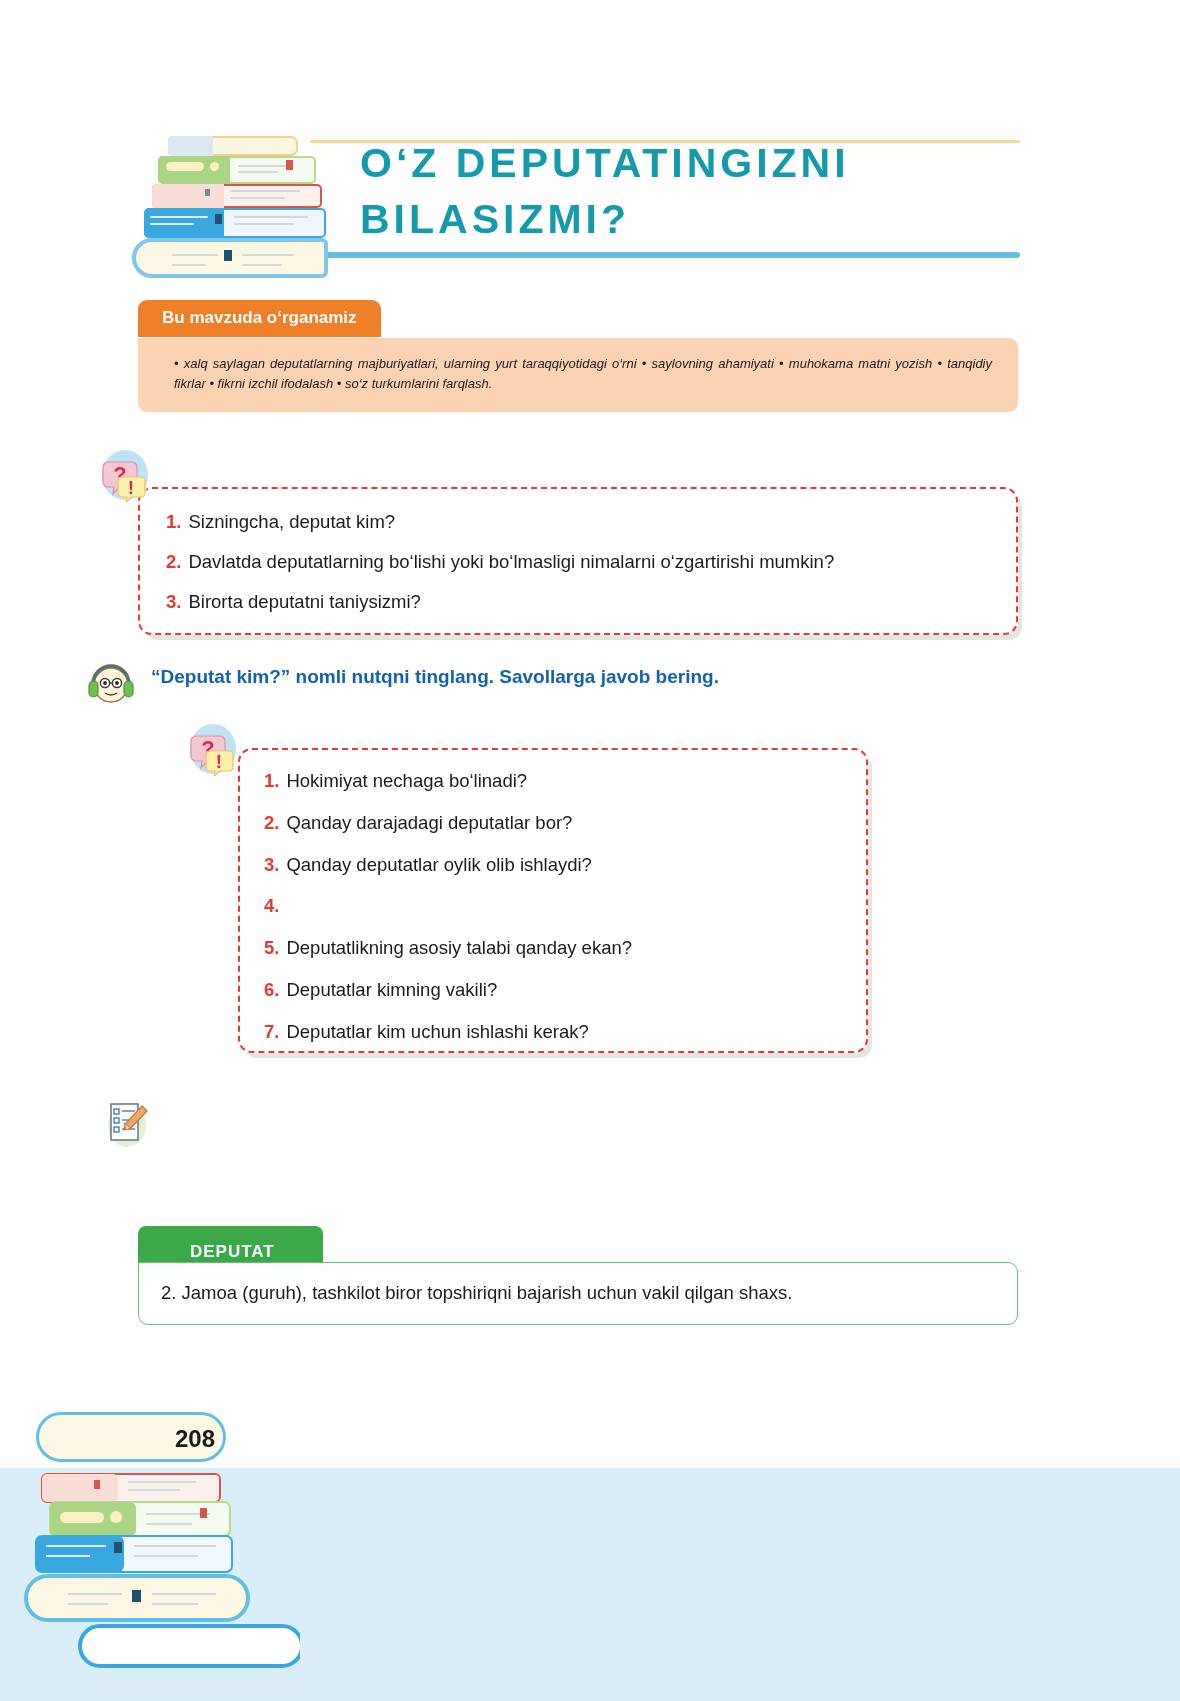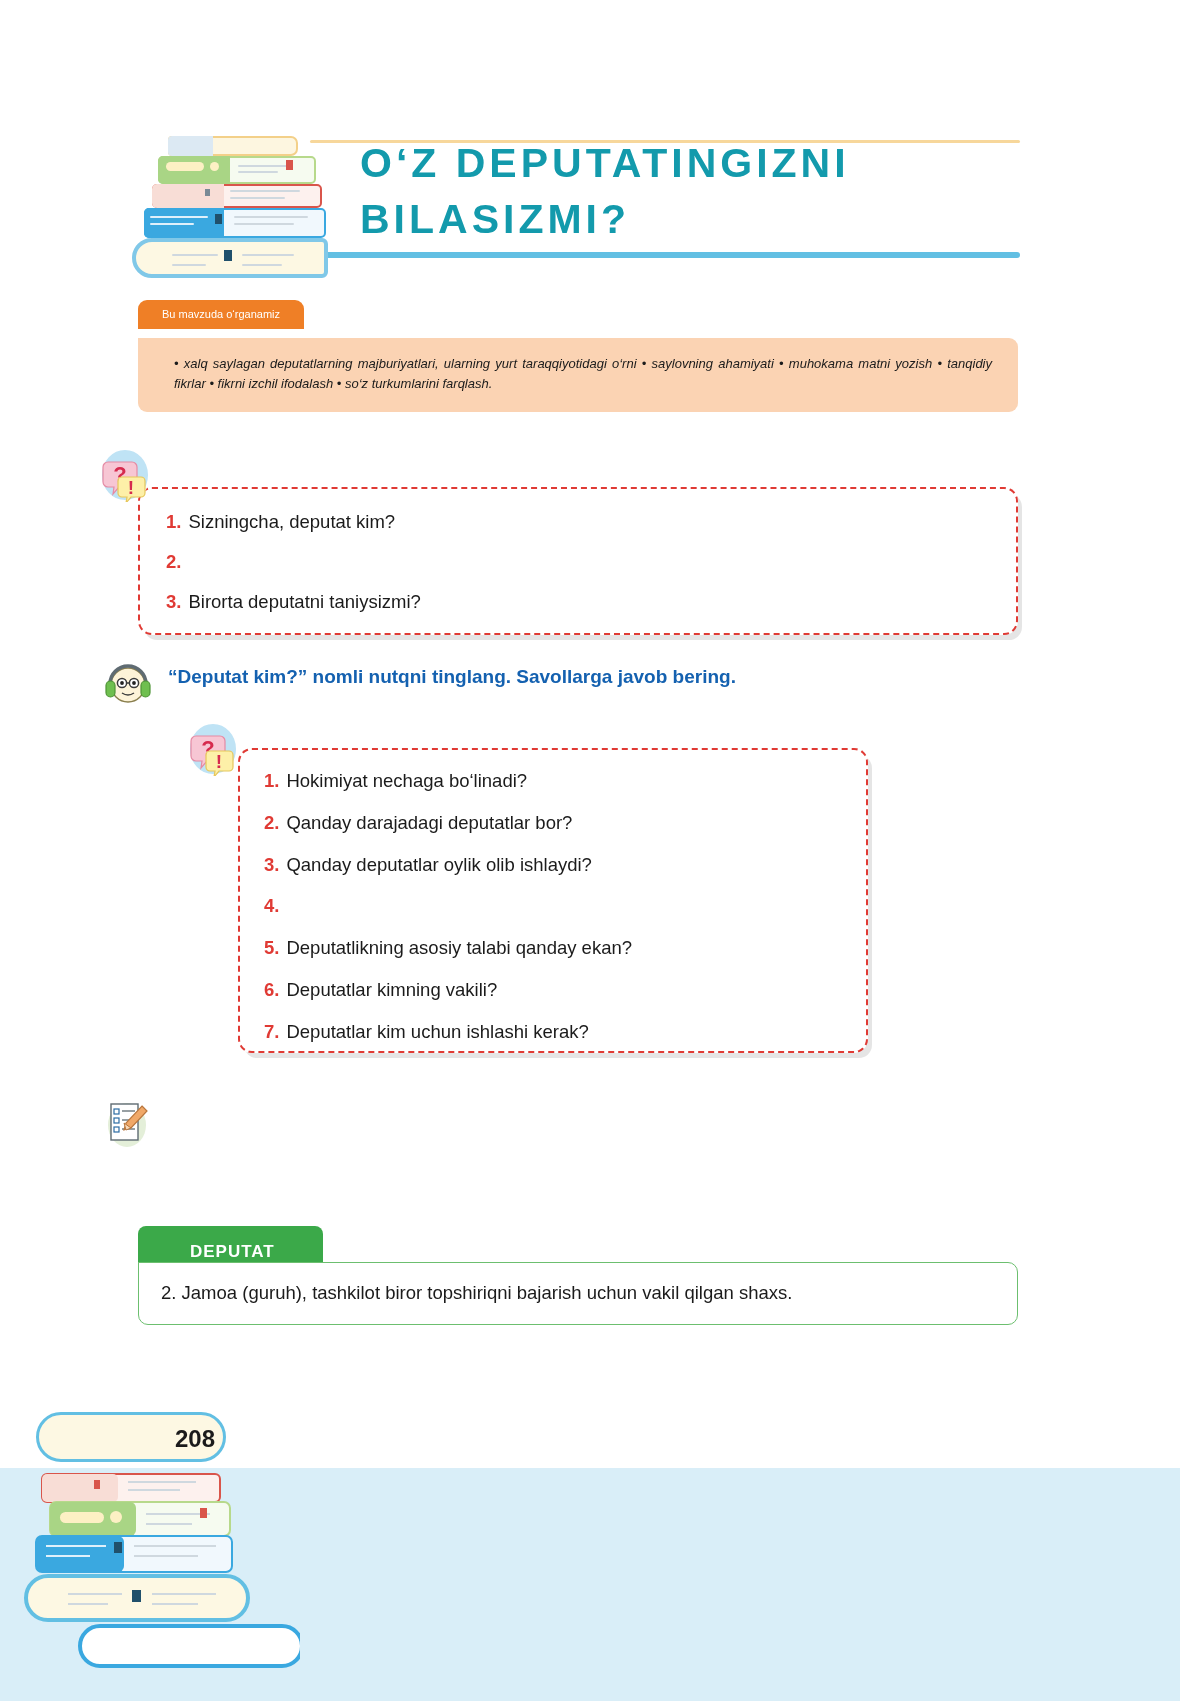--- a/index.html
+++ b/index.html
@@ -66,22 +66,22 @@
   .bk { position: absolute; border-radius: 4px; }
   .bk-lines { position: absolute; background: #cfd8df; height: 2px; border-radius: 1px; }
   .bk-mark { position: absolute; width: 7px; height: 10px; }
 
   
   .topic-tab {
     position: absolute;
     left: 138px; top: 300px;
     background: #ef7f26;
     color: #ffffff;
-    font-weight: normal;
-    font-size: 11px;
+    font-weight: bold;
+    font-size: 17px;
     padding: 8px 24px 9px 24px;
     border-radius: 9px 9px 0 0;
   }
   .topic-body {
     position: absolute;
     left: 138px; top: 338px;
     width: 880px;
     background: #fbd3b3;
     border-radius: 0 9px 9px 9px;
     padding: 16px 26px 18px 36px;
@@ -123,21 +123,21 @@
   .qbox-2 .qitem { margin-bottom: 15px; }
 
   
   .qa-icon { position: absolute; width: 54px; height: 54px; }
   .qa-icon-1 { left: 98px; top: 448px; }
   .qa-icon-2 { left: 186px; top: 722px; }
 
   
   .listen-row {
     position: absolute;
-    left: 104px; top: 660px;
+    left: 87px; top: 660px;
     width: 900px;
     height: 46px;
   }
   .listen-icon { position: absolute; left: 0; top: 0; width: 48px; height: 46px; }
   .listen-text {
     position: absolute;
     left: 64px; top: 6px;
     color: #1461b0;
     font-weight: bold;
     font-size: 19px;
@@ -256,20 +256,21 @@
   <div class="topic-body">• xalq saylagan deputatlarning majburiyatlari, ularning yurt taraqqiyotidagi o‘rni • saylovning ahamiyati • muhokama matni yozish • tanqidiy fikrlar • fikrni izchil ifodalash • so‘z turkumlarini farqlash.</div>
 
   <div class="qbox qbox-1">
     <ul class="qlist">
       <li class="qitem">
         <span class="qnum">1.</span>
         <span>Sizningcha, deputat kim?</span>
       </li>
       <li class="qitem">
         <span class="qnum">2.</span>
+        <span>Davlatda deputatlarning bo‘lishi yoki bo‘lmasligi nimalarni o‘zgartirishi mumkin?</span>
       </li>
       <li class="qitem">
         <span class="qnum">3.</span>
         <span>Birorta deputatni taniysizmi?</span>
       </li>
     </ul>
   </div>
 
   <div class="qa-icon qa-icon-1">
     <svg viewBox="0 0 54 54" width="54" height="54">

